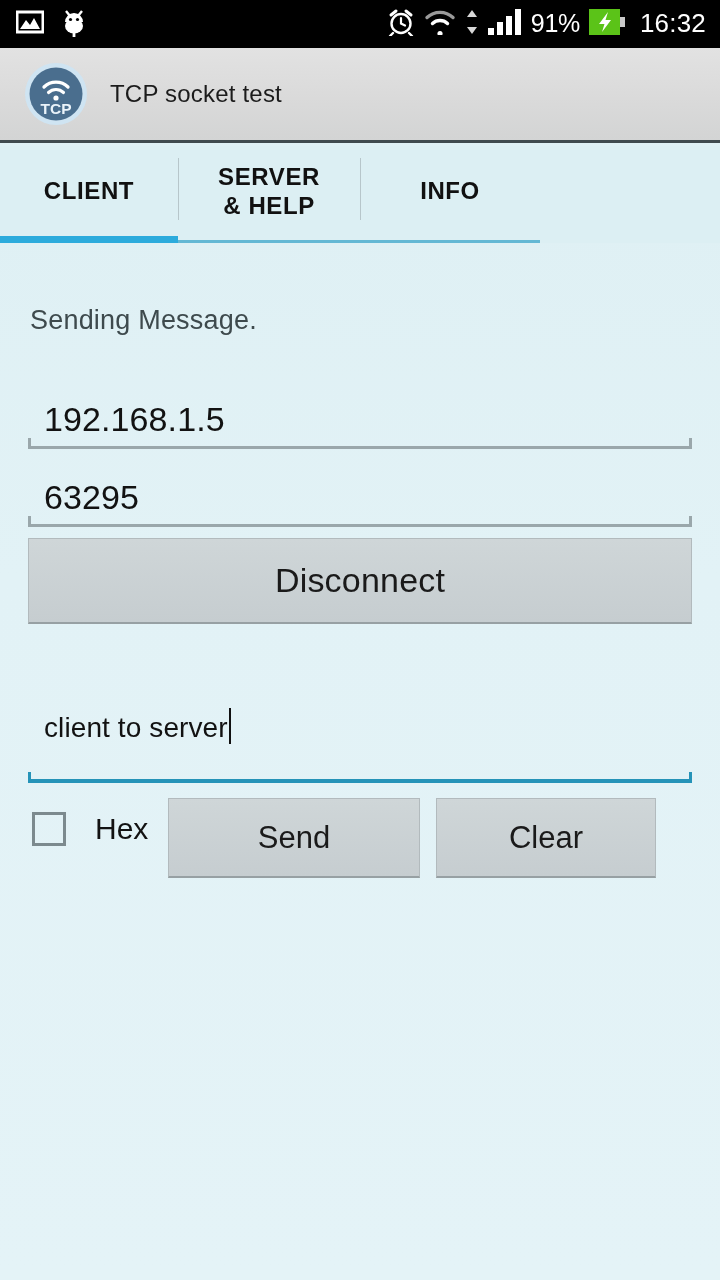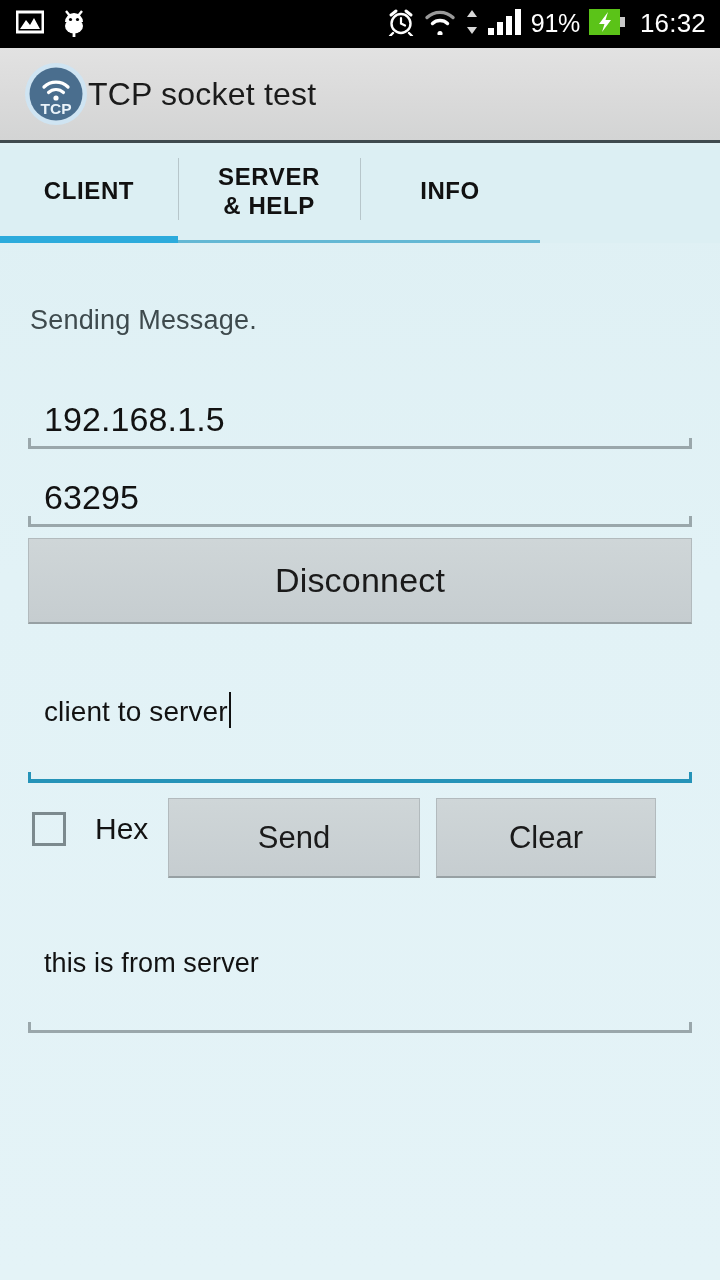--- a/index.html
+++ b/index.html
@@ -64,22 +64,23 @@
     display: flex;
     align-items: center;
     padding-left: 24px;
   }
   #app-icon-wrap {
     width: 64px; height: 64px;
     position: relative;
     flex: 0 0 auto;
   }
   #app-title {
-    font-size: 32px;
+    font-size: 24px;
     color: #1b1b1b;
+    margin-left: 22px;
     letter-spacing: 0.2px;
   }
 
   
   #tabbar {
     position: absolute;
     top: 146px; left: 0;
     width: 720px; height: 97px;
     background: #dceff3;
     display: flex;
@@ -143,20 +144,21 @@
     box-sizing: border-box;
   }
   .edit .edit-text {
     position: absolute;
     left: 16px;
     bottom: 10px;
     font-size: 34px;
     color: #121212;
     white-space: nowrap;
     letter-spacing: 0.1px;
+    margin-top: 16px;
   }
   .edit .edit-line {
     position: absolute;
     left: 0; right: 0; bottom: 0;
     height: 3px;
     background: #9aa7ab;
   }
   .edit .tick-l, .edit .tick-r {
     position: absolute;
     bottom: 0;
@@ -396,21 +398,15 @@
         <span id="hex-label">Hex</span>
       </div>
       <div class="action-btn" id="btn-send">
         <span class="btn-label">Send</span>
       </div>
       <div class="action-btn" id="btn-clear">
         <span class="btn-label">Clear</span>
       </div>
     </div>
 
-    <div class="edit" id="edit-receive">
-      <span class="edit-text">this is from server</span>
-      <span class="tick-l"></span>
-      <span class="edit-line"></span>
-      <span class="tick-r"></span>
-    </div>
 
   </div>
 </div>
 
 </body></html>

